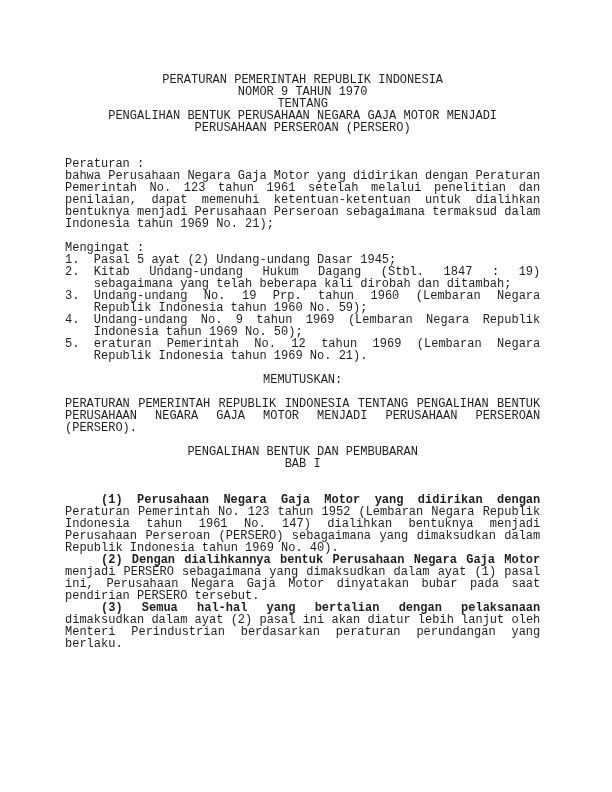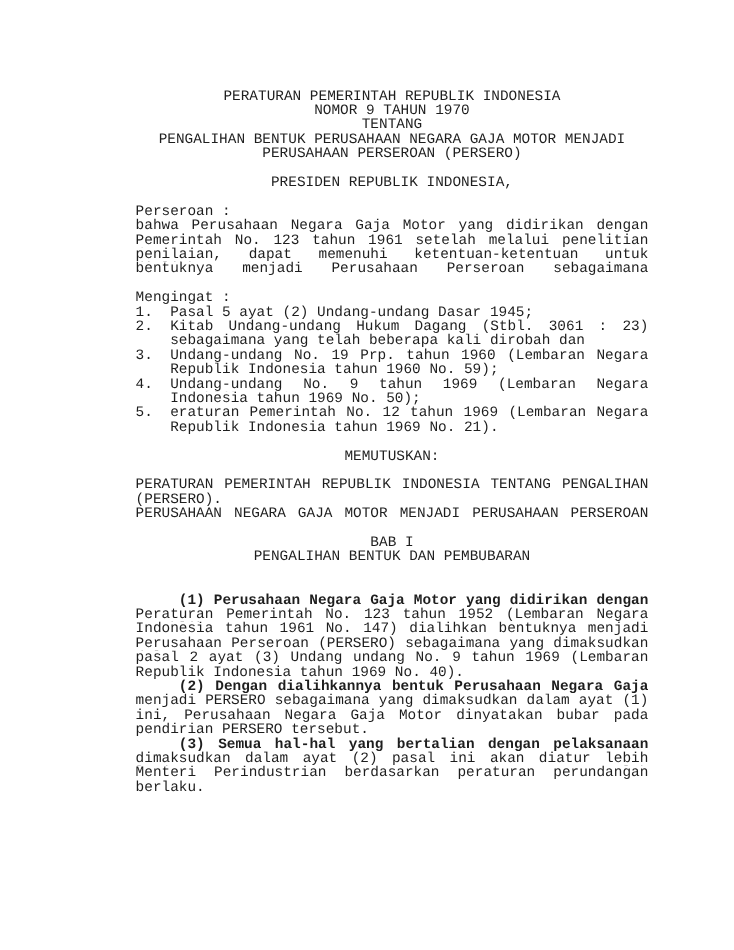--- a/index.html
+++ b/index.html
@@ -20,21 +20,20 @@
     top: 74px;
     width: 66ch;
     font-family: "Liberation Mono", "DejaVu Sans Mono", monospace;
     font-size: 12px;
     line-height: 12px;
     color: #1e1e1e;
   }
   .line {
     height: 12px;
     overflow: hidden;
-    margin-left: 48px;
   }
   
   .j {
     text-align: justify;
     text-align-last: justify;
   }
   .c { text-align: center; }
   .i5 { padding-left: 5ch; font-weight: bold; }
   
   .row { display: flex; }
@@ -49,36 +48,36 @@
 <body>
 
 <div class="page">
   <div class="doc" style="color: rgb(30, 30, 30);">
       <div class="line c">PERATURAN PEMERINTAH REPUBLIK INDONESIA</div>
       <div class="line c">NOMOR 9 TAHUN 1970</div>
       <div class="line c">TENTANG</div>
       <div class="line c">PENGALIHAN BENTUK PERUSAHAAN NEGARA GAJA MOTOR MENJADI</div>
       <div class="line c">PERUSAHAAN PERSEROAN (PERSERO)</div>
       <div class="line">&nbsp;</div>
-      <div class="line c">PRESIDEN REPUBLIK INDONESIA,</div>
       <div class="line">&nbsp;</div>
-      <div class="line">Perseroan :</div>
+      <div class="line">Peraturan :</div>
       <div class="line j">bahwa Perusahaan Negara Gaja Motor yang didirikan dengan Peraturan</div>
       <div class="line j">Pemerintah No. 123 tahun 1961 setelah melalui penelitian dan</div>
       <div class="line j">penilaian, dapat memenuhi ketentuan-ketentuan untuk dialihkan</div>
       <div class="line j">bentuknya menjadi Perusahaan Perseroan sebagaimana termaksud dalam</div>
+      <div class="line">Indonesia tahun 1969 No. 21);</div>
       <div class="line">&nbsp;</div>
       <div class="line">Mengingat :</div>
       <div class="line row">
         <span class="marker">1.</span>
         <span class="cont">Pasal 5 ayat (2) Undang-undang Dasar 1945;</span>
       </div>
       <div class="line row">
         <span class="marker">2.</span>
-        <span class="cont j">Kitab Undang-undang Hukum Dagang (Stbl. 3061 : 23)</span>
+        <span class="cont j">Kitab Undang-undang Hukum Dagang (Stbl. 1847 : 19)</span>
       </div>
       <div class="line row">
         <span class="marker"></span>
         <span class="cont">sebagaimana yang telah beberapa kali dirobah dan ditambah;</span>
       </div>
       <div class="line row">
         <span class="marker">3.</span>
         <span class="cont j">Undang-undang No. 19 Prp. tahun 1960 (Lembaran Negara</span>
       </div>
       <div class="line row">
@@ -98,32 +97,31 @@
         <span class="cont j">eraturan Pemerintah No. 12 tahun 1969 (Lembaran Negara</span>
       </div>
       <div class="line row">
         <span class="marker"></span>
         <span class="cont">Republik Indonesia tahun 1969 No. 21).</span>
       </div>
       <div class="line">&nbsp;</div>
       <div class="line c">MEMUTUSKAN:</div>
       <div class="line">&nbsp;</div>
       <div class="line j">PERATURAN PEMERINTAH REPUBLIK INDONESIA TENTANG PENGALIHAN BENTUK</div>
+      <div class="line j">PERUSAHAAN NEGARA GAJA MOTOR MENJADI PERUSAHAAN PERSEROAN</div>
       <div class="line">(PERSERO).</div>
-      <div class="line j">PERUSAHAAN NEGARA GAJA MOTOR MENJADI PERUSAHAAN PERSEROAN</div>
       <div class="line">&nbsp;</div>
+      <div class="line c">PENGALIHAN BENTUK DAN PEMBUBARAN</div>
       <div class="line c">BAB I</div>
-      <div class="line c">PENGALIHAN BENTUK DAN PEMBUBARAN</div>
       <div class="line">&nbsp;</div>
       <div class="line">&nbsp;</div>
       <div class="line i5 j">(1) Perusahaan Negara Gaja Motor yang didirikan dengan</div>
       <div class="line j">Peraturan Pemerintah No. 123 tahun 1952 (Lembaran Negara Republik</div>
       <div class="line j">Indonesia tahun 1961 No. 147) dialihkan bentuknya menjadi</div>
       <div class="line j">Perusahaan Perseroan (PERSERO) sebagaimana yang dimaksudkan dalam</div>
-      <div class="line j">pasal 2 ayat (3) Undang undang No. 9 tahun 1969 (Lembaran Negara</div>
       <div class="line">Republik Indonesia tahun 1969 No. 40).</div>
       <div class="line i5 j">(2) Dengan dialihkannya bentuk Perusahaan Negara Gaja Motor</div>
       <div class="line j">menjadi PERSERO sebagaimana yang dimaksudkan dalam ayat (1) pasal</div>
       <div class="line j">ini, Perusahaan Negara Gaja Motor dinyatakan bubar pada saat</div>
       <div class="line">pendirian PERSERO tersebut.</div>
       <div class="line i5 j">(3) Semua hal-hal yang bertalian dengan pelaksanaan</div>
       <div class="line j">dimaksudkan dalam ayat (2) pasal ini akan diatur lebih lanjut oleh</div>
       <div class="line j">Menteri Perindustrian berdasarkan peraturan perundangan yang</div>
       <div class="line">berlaku.</div>
     </div>

